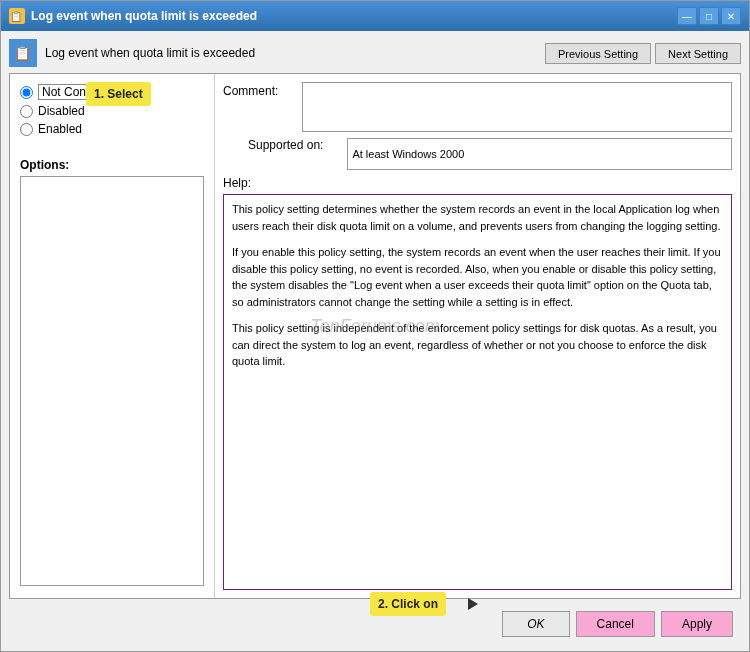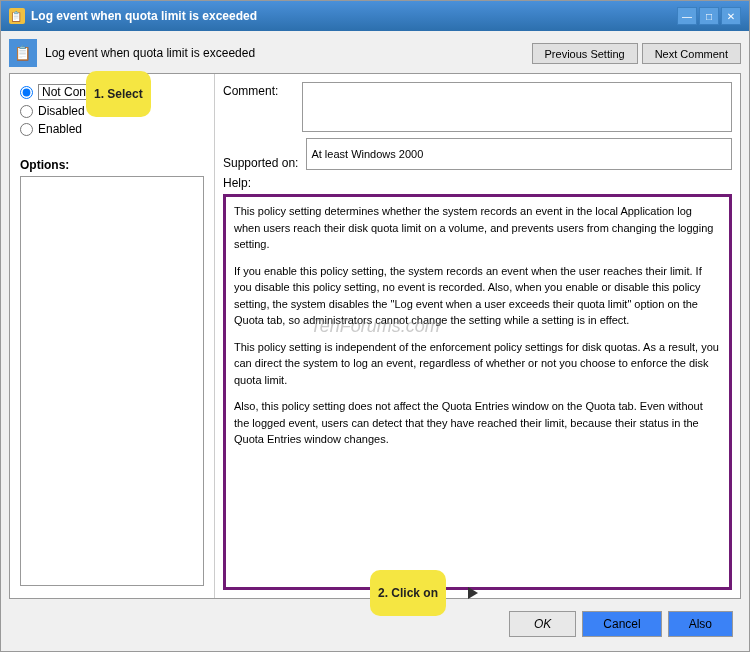--- a/index.html
+++ b/index.html
@@ -173,22 +173,23 @@
       flex: 1;
       height: 50px;
       border: 1px solid #999;
       resize: none;
       font-size: 11px;
       padding: 2px;
     }
 
     .supported-row {
       display: flex;
-      align-items: flex-end;
-      gap: 8px;
+      align-items: flex-start;
+      gap: 24px;
+      margin-left: 25px;
     }
     .supported-label {
       font-size: 12px;
       white-space: nowrap;
     }
     .supported-box {
       flex: 1;
       border: 1px solid #999;
       height: 32px;
       background: white;
@@ -214,21 +215,21 @@
       flex-direction: column;
       flex: 1;
       overflow: hidden;
     }
     .help-title {
       font-size: 12px;
       margin-bottom: 4px;
     }
     .help-content {
       flex: 1;
-      border: 3px solid #701a75;
+      border: 1px solid #701a75;
       background: white;
       overflow-y: auto;
       padding: 6px 8px;
       font-size: 11px;
       line-height: 1.5;
     }
     .help-content p {
       margin-bottom: 10px;
     }
 
@@ -236,38 +237,38 @@
       display: flex;
       justify-content: flex-end;
       align-items: center;
       padding: 6px 8px;
       gap: 6px;
       flex-shrink: 0;
       position: relative;
     }
     .footer-btn {
       padding: 4px 20px;
-      background: #3b82f6;
+      background: #f9a8d4;
       border: 1px solid #999;
       cursor: pointer;
       font-size: 12px;
       height: 26px;
     }
     .footer-btn.ok {
       padding: 4px 24px;
       background: #e8e8e8;
       font-style: italic;
     }
 
     
     .badge-yellow {
       background: #f5e642;
       color: #222;
-      padding: 16px 8px;
-      border-radius: 10px;
+      padding: 5px 8px;
+      border-radius: 3px;
       font-size: 12px;
       font-weight: bold;
     }
 
     
     .arrow-right {
       display: inline-block;
       width: 0;
       height: 0;
       border-top: 6px solid transparent;
@@ -335,21 +336,21 @@
 
     <div class="content-area">
 
       <div class="header-section">
         <div class="header-left">
           <div class="policy-icon">📋</div>
           <span class="policy-title">Log event when quota limit is exceeded</span>
         </div>
         <div class="header-buttons">
           <button class="header-btn">Previous Setting</button>
-          <button class="header-btn">Next Comment</button>
+          <button class="header-btn">Next Setting</button>
         </div>
       </div>
 
       <div class="main-panel">
 
         <div class="left-panel">
           <div class="radio-group">
             <label class="radio-item">
               <input type="radio" name="config" checked="" style="">
               <span class="radio-not-configured radio-label">Not Configured</span>
@@ -379,31 +380,30 @@
             <div class="supported-box">At least Windows 2000</div>
           </div>
           <div class="panels-row">
             <div class="help-section">
               <div class="help-title">Help:</div>
               <div class="help-content">
 
               <p>This policy setting determines whether the system records an event in the local Application log when users reach their disk quota limit on a volume, and prevents users from changing the logging setting.</p>
                   <p>If you enable this policy setting, the system records an event when the user reaches their limit. If you disable this policy setting, no event is recorded. Also, when you enable or disable this policy setting, the system disables the "Log event when a user exceeds their quota limit" option on the Quota tab, so administrators cannot change the setting while a setting is in effect.</p>
                   <p>This policy setting is independent of the enforcement policy settings for disk quotas. As a result, you can direct the system to log an event, regardless of whether or not you choose to enforce the disk quota limit.</p>
-                  <p>Also, this policy setting does not affect the Quota Entries window on the Quota tab. Even without the logged event, users can detect that they have reached their limit, because their status in the Quota Entries window changes.</p>
                 </div>
             </div>
           </div>
         </div>
       </div>
 
       <div class="footer">
         <button class="footer-btn ok">OK</button>
         <button class="footer-btn">Cancel</button>
-        <button class="footer-btn">Also</button>
+        <button class="footer-btn">Apply</button>
       </div>
     </div>
   </div>
 
   <div class="annotation-select">
     <span class="badge-yellow">1. Select</span>
   </div>
 
   <div class="annotation-click">
     <span class="badge-yellow">2. Click on</span>

